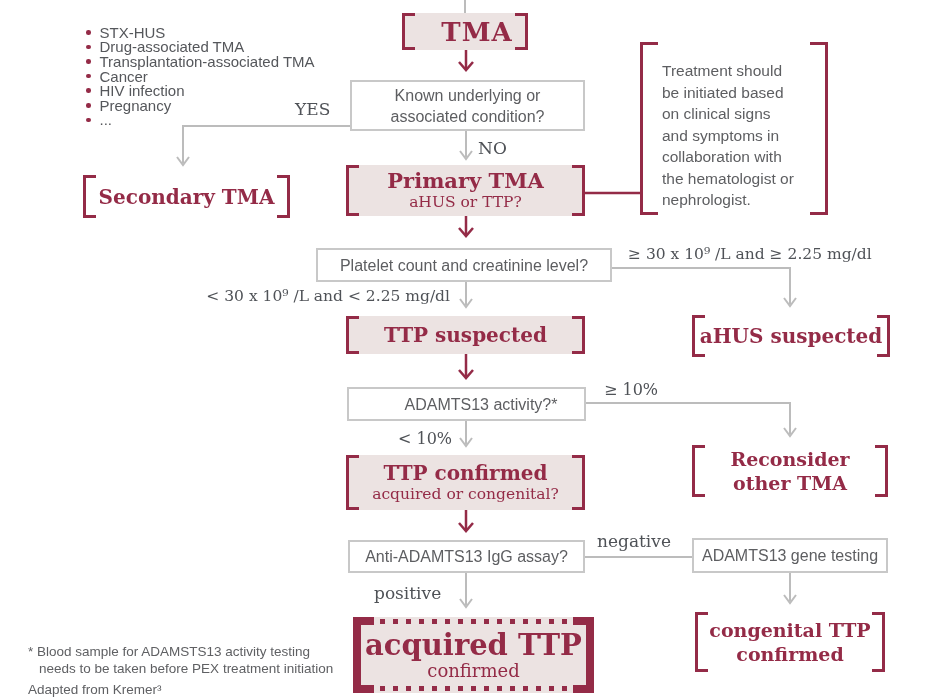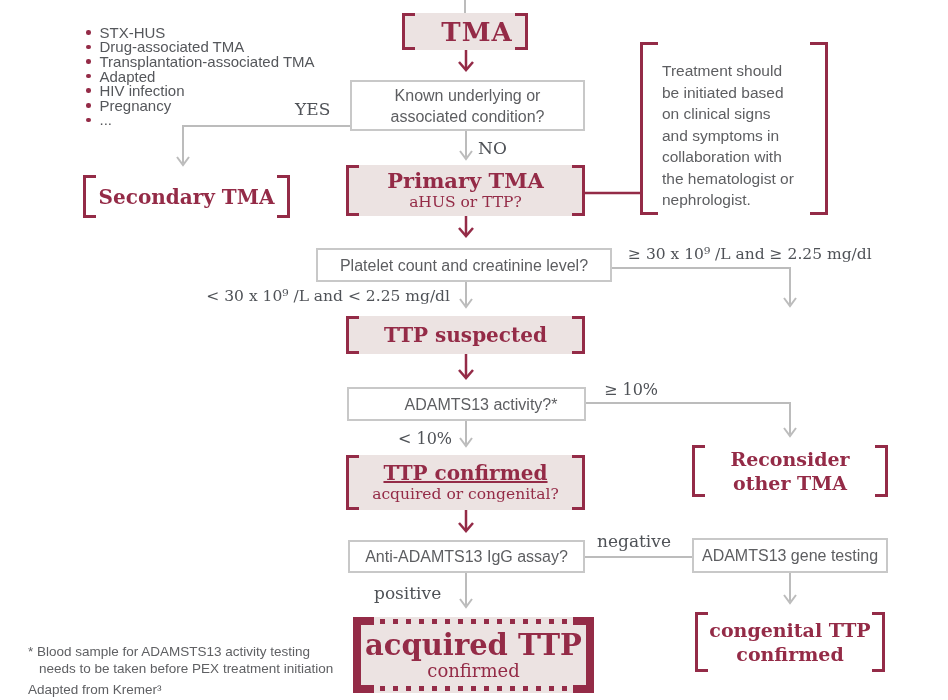--- a/index.html
+++ b/index.html
@@ -102,21 +102,21 @@
     <div class="row">
         <span class="dot"></span>
         <span>Drug-associated TMA</span>
       </div>
     <div class="row">
         <span class="dot"></span>
         <span>Transplantation-associated TMA</span>
       </div>
     <div class="row">
         <span class="dot"></span>
-        <span>Adapted</span>
+        <span>Cancer</span>
       </div>
     <div class="row">
         <span class="dot"></span>
         <span>HIV infection</span>
       </div>
     <div class="row">
         <span class="dot"></span>
         <span>Pregnancy</span>
       </div>
     <div class="row">
@@ -171,31 +171,36 @@
   </div>
   <div class="blabel" style="left:628px;top:245px;font-size:15.5px;">≥ 30 x 10⁹ /L and ≥ 2.25 mg/dl</div>
   <div class="blabel" style="right:498px;top:287px;font-size:15.5px;">&lt; 30 x 10⁹ /L and &lt; 2.25 mg/dl</div>
 
   <div class="pinkbox slab maroon t-big" style="left:346px;top:316px;width:239px;height:38px;">
     <span class="bl"></span>
       <span class="br"></span>
     <span>TTP suspected</span>
   </div>
 
+  <div class="brlabel slab t-big" style="left:692px;top:315px;width:198px;height:42px;">
+    <span class="bl"></span>
+      <span class="br"></span>
+    <span>aHUS suspected</span>
+  </div>
 
   <div class="qbox" style="left:347px;top:387px;width:239px;height:34px;padding-left:29px;">
     <span>ADAMTS13 activity?*</span>
   </div>
   <div class="blabel" style="left:604px;top:380px;text-align:center;">≥ 10%</div>
   <div class="blabel" style="left:398px;top:429px;">&lt; 10%</div>
 
   <div class="pinkbox slab maroon" style="left:346px;top:455px;width:239px;height:55px;">
     <span class="bl"></span>
       <span class="br"></span>
-    <span class="t-big" style="line-height:24px;text-decoration:underline;">TTP confirmed</span>
+    <span class="t-big" style="line-height:24px;">TTP confirmed</span>
     <span class="t-sub">acquired or congenital?</span>
   </div>
 
   <div class="brlabel slab t-med" style="left:692px;top:445px;width:196px;height:52px;">
     <span class="bl"></span>
       <span class="br"></span>
     <span>Reconsider</span>
     <span>other TMA</span>
   </div>
 

